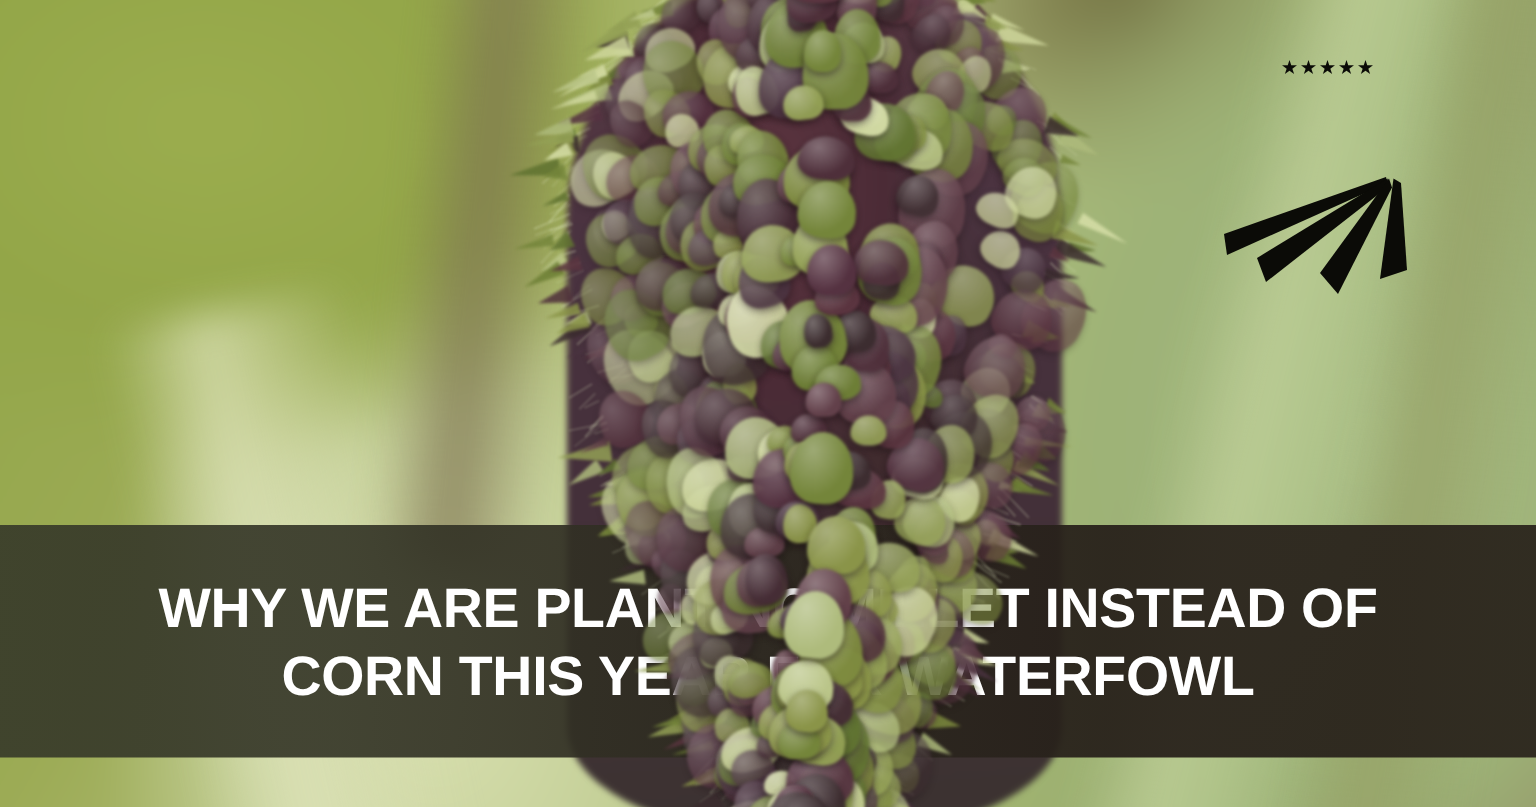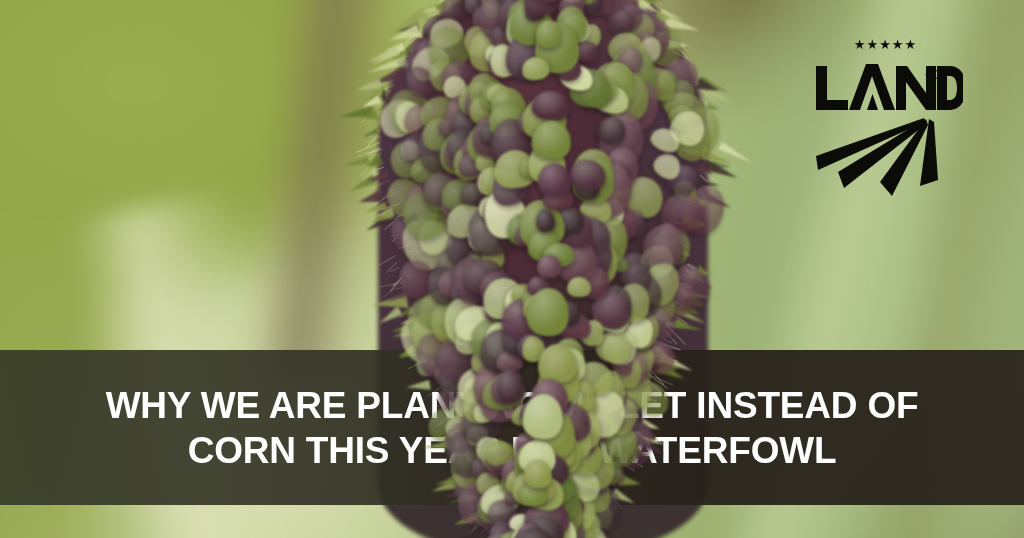--- a/index.html
+++ b/index.html
@@ -852,35 +852,20 @@
           <div class="bristle" style="left: 347.747px; top: 402.8px; width: 19.1px; transform: rotate(47.7deg); opacity: 0.6; z-index: 8;"></div>
           <div class="bristle" style="left: 98.1198px; top: 65.1px; width: 25.3px; transform: rotate(-44.1deg); opacity: 0.27; z-index: 8;"></div>
           <div class="bristle" style="left: 65.7113px; top: 176.6px; width: 15.8px; transform: rotate(-15.7deg); opacity: 0.68; z-index: 8;"></div>
         </div>
     </div>
   </div>
 
   <div class="logo">
     <div class="logo-stars">★★★★★</div>
 
-    <div class="logo-word">
-      <svg viewBox="0 0 155 56" width="155" height="56" aria-hidden="true">
-
-        <path d="M8 6 L19 6 L19 40 L40 40 L40 50 L8 50 Z" fill="#0b0b07"></path>
-
-        <path d="M41 50 L52 50 L64 16 L76 50 L87 50 L70 4 L58 4 Z
-                 M59 50 L70 50 L64.5 34 Z" fill="#0b0b07" fill-rule="evenodd"></path>
-
-        <path d="M88 50 L98 50 L98 22 L118 50 L128 50 L128 6 L118 6 L118 33 L99 6 L88 6 Z" fill="#0b0b07"></path>
-
-        <path d="M129 6 L142 6 C152 6 158 15 158 28 C158 41 152 50 142 50 L129 50 Z
-                 M139 16 L139 40 L142 40 C147 40 149 35 149 28 C149 21 147 16 142 16 Z" fill="#0b0b07" fill-rule="evenodd"></path>
-      </svg>
-      <div style="position:absolute;left:117px;top:4px;color:#0b0b07;font-size:17px;font-weight:500;letter-spacing:-1px;">co</div>
-    </div>
 
     <div class="logo-fan">
       <svg viewBox="0 0 148 86" width="148" height="86" aria-hidden="true">
         <path d="M112 2 L4 40 L6 54 L113 6 Z" fill="#0b0b07"></path>
         <path d="M113 3 L26 56 L32 72 L114 8 Z" fill="#0b0b07"></path>
         <path d="M114 3 L68 66 L80 80 L116 9 Z" fill="#0b0b07"></path>
         <path d="M117 3 L108 70 L126 64 L122 6 Z" fill="#0b0b07"></path>
       </svg>
     </div>
   </div>

